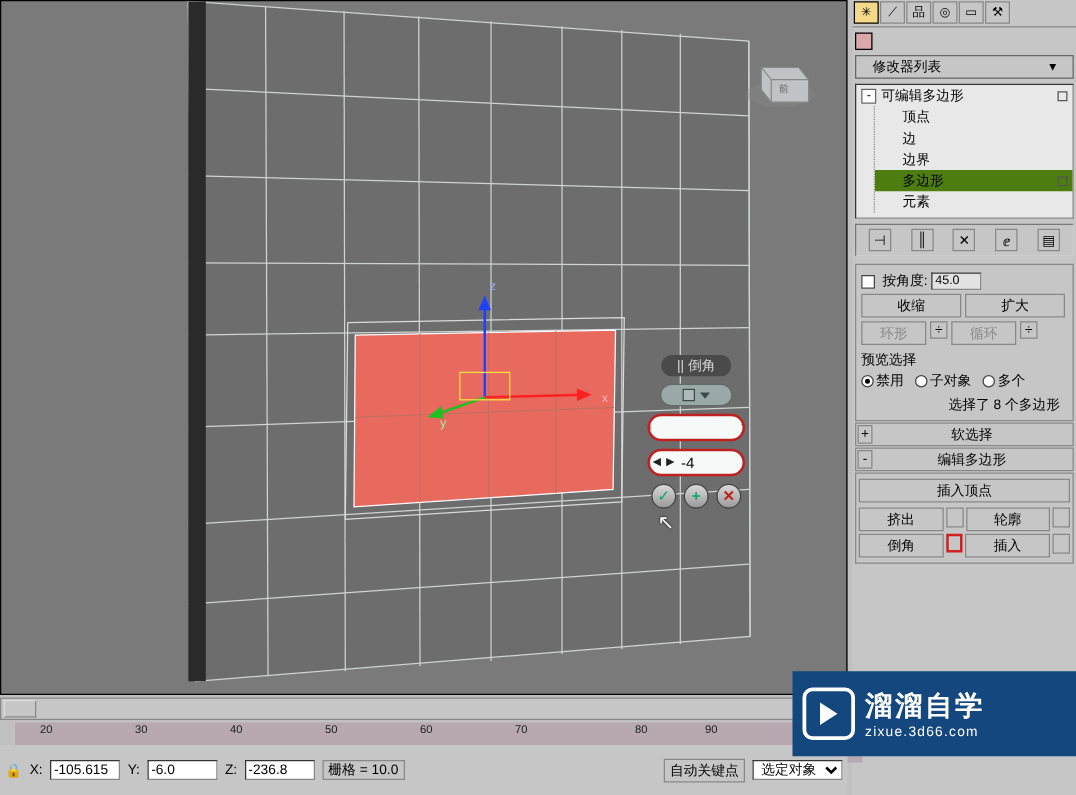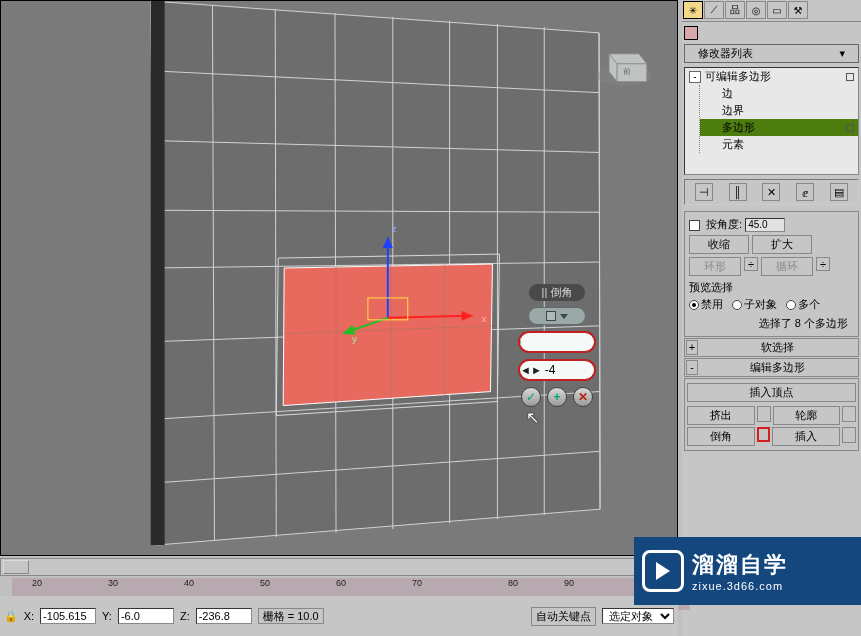--- a/index.html
+++ b/index.html
@@ -116,21 +116,21 @@
   .stack-indent{padding-left:22px;}
   .stack-dots{border-left:1px dotted #888;margin-left:14px;}
   .stack-toggle{width:12px;height:12px;border:1px solid #666;background:#fff;text-align:center;line-height:10px;font-size:10px;}
   .tool-row{display:flex;justify-content:space-around;margin:4px 2px 6px;border:1px inset #ccc;padding:3px 2px;}
   .tool-row .tbtn{width:18px;height:18px;border:1px solid #888;background:#c6c6c6;display:flex;align-items:center;justify-content:center;}
   .panel-sec{margin:1px 2px;border:1px solid #888;}
   .panel-sec .body{padding:3px 4px;}
   .chk{width:11px;height:11px;border:1px solid #444;background:#fff;display:inline-block;vertical-align:middle;margin-right:3px;}
   .numfield{width:40px;height:14px;border:1px inset #888;background:#e2e2e2;font-size:10px;padding:0 2px;display:inline-block;vertical-align:middle;}
   .btn{border:1px solid #888;background:#c6c6c6;padding:1px 4px;font-size:11px;display:inline-block;text-align:center;}
-  .btn.full{width:60px;}
+  .btn.full{width:80px;}
   .btn.small-sq{width:14px;height:14px;padding:0;line-height:12px;}
   .radio{width:10px;height:10px;border:1px solid #444;border-radius:50%;display:inline-block;vertical-align:middle;margin-right:2px;background:#fff;position:relative;}
   .radio.on::after{content:"";width:4px;height:4px;background:#000;border-radius:50%;position:absolute;top:2px;left:2px;}
   .sel-text{text-align:right;padding:2px 6px;font-size:11px;}
   .rollout-hdr{background:#c6c6c6;border:1px solid #888;text-align:center;padding:1px;margin:1px 2px;display:flex;}
   .rollout-hdr .pm{width:12px;border:1px solid #888;background:#c6c6c6;}
   .rollout-hdr .ttl{flex:1;}
   .edit-body{border:1px solid #888;margin:0 2px 2px;padding:4px 2px 2px;}
   .cmd-row{display:flex;gap:2px;margin:2px 0;}
   .cmd-btn{flex:1;border:1px solid #888;background:#c6c6c6;text-align:center;padding:1px 2px;font-size:11px;}
@@ -279,20 +279,23 @@
     </div>
   </div>
   <div class="modifier-stack">
     <div class="stack-row header">
       <span class="stack-toggle">-</span>
       <span>可编辑多边形</span>
       <span style="flex:1"></span>
         <span class="pin"></span>
     </div>
     <div class="stack-dots">
+      <div class="stack-row stack-indent">
+          <span>顶点</span>
+        </div>
       <div class="stack-row stack-indent">
           <span>边</span>
         </div>
       <div class="stack-row stack-indent">
           <span>边界</span>
         </div>
       <div class="stack-row stack-indent hi">
           <span>多边形</span>
           <span style="flex:1"></span>
           <span class="pin"></span>

